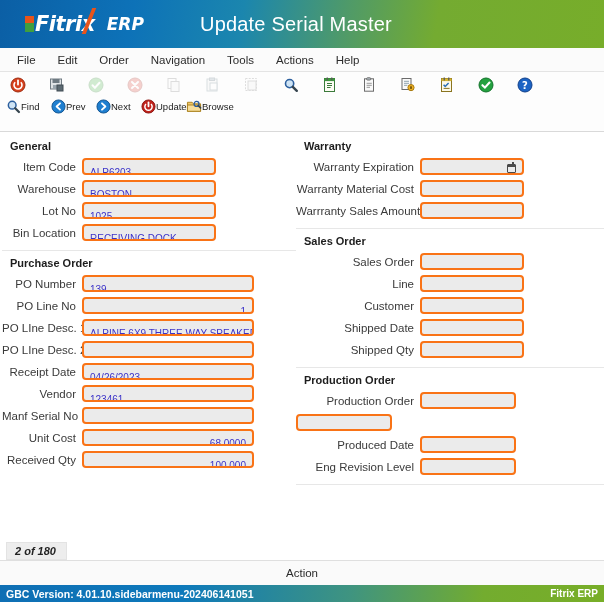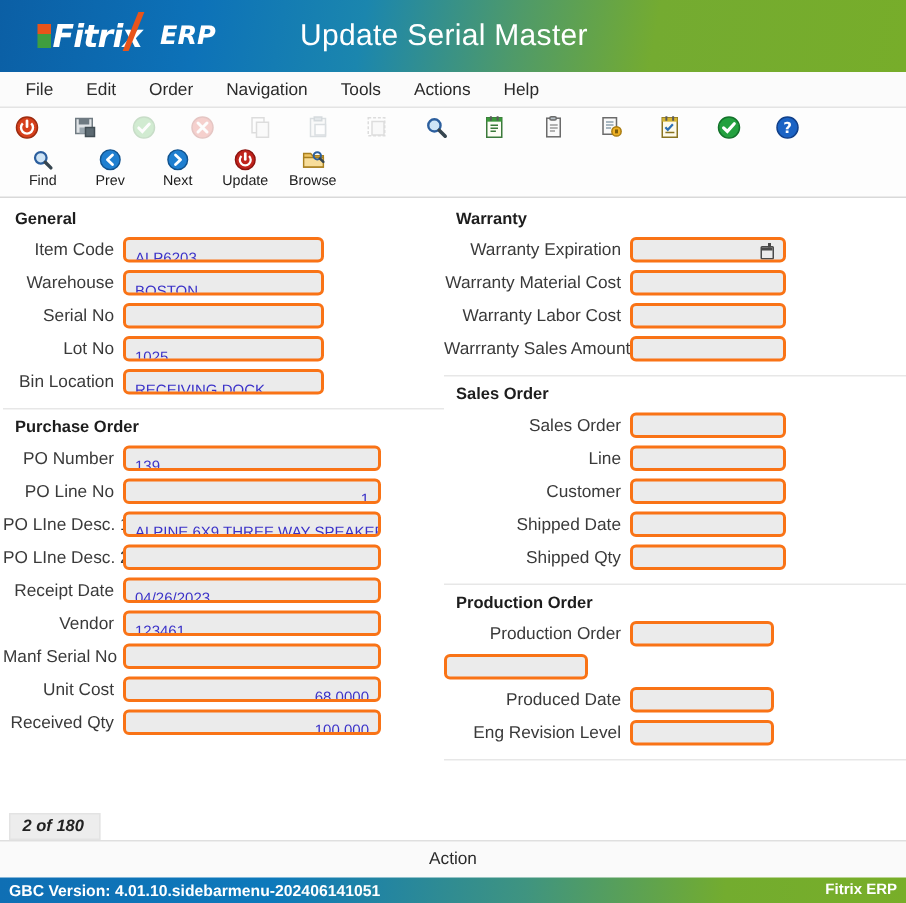--- a/index.html
+++ b/index.html
@@ -115,21 +115,21 @@
     height: 33px;
     display: flex;
     align-items: flex-start;
     background: #fdfdfd;
     padding-left: 6px;
     border-bottom: 1px solid #d9d9d9;
   }
   .tb-btn {
     width: 45px;
     display: flex;
-    flex-direction: column;
+    flex-direction: row;
     align-items: center;
     cursor: default;
     padding-top: 0px;
   }
   .tb-btn .gl { height: 17px; display:flex; align-items:center; justify-content:center; }
   .tb-btn .lbl {
     font-size: 9.5px;
     color: #1b1b1b;
     margin-top: 0px;
     line-height: 11px;
@@ -447,24 +447,20 @@
 
         <div class="row">
           <div class="lbl-cell">Item Code</div>
           <div class="fld">ALP6203</div>
         </div>
         <div class="row">
           <div class="lbl-cell">Warehouse</div>
           <div class="fld">BOSTON</div>
         </div>
         <div class="row">
-          <div class="lbl-cell">Serial No</div>
-          <div class="fld"></div>
-        </div>
-        <div class="row">
           <div class="lbl-cell">Lot No</div>
           <div class="fld">1025</div>
         </div>
         <div class="row">
           <div class="lbl-cell">Bin Location</div>
           <div class="fld">RECEIVING DOCK</div>
         </div>
       </div>
 
       <div class="group noline">
@@ -515,24 +511,20 @@
 
       <div class="group">
         <div class="group-title">Warranty</div>
 
         <div class="row">
           <div class="lbl-cell">Warranty Expiration</div>
           <div class="fld cal"></div>
         </div>
         <div class="row">
           <div class="lbl-cell">Warranty Material Cost</div>
-          <div class="fld"></div>
-        </div>
-        <div class="row">
-          <div class="lbl-cell">Warranty Labor Cost</div>
           <div class="fld"></div>
         </div>
         <div class="row">
           <div class="lbl-cell">Warrranty Sales Amount</div>
           <div class="fld"></div>
         </div>
       </div>
 
       <div class="group">
         <div class="group-title">Sales Order</div>

